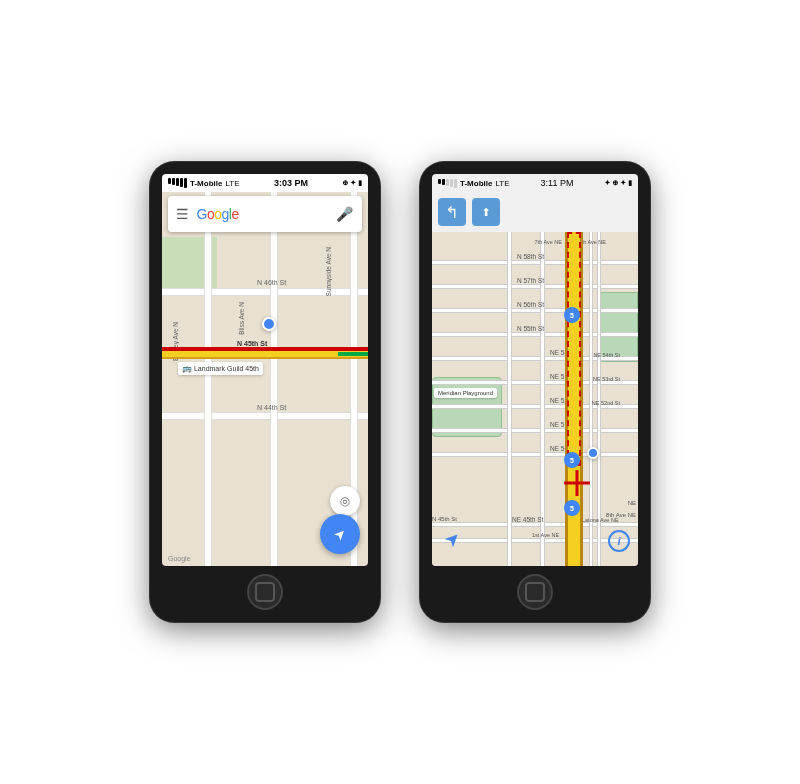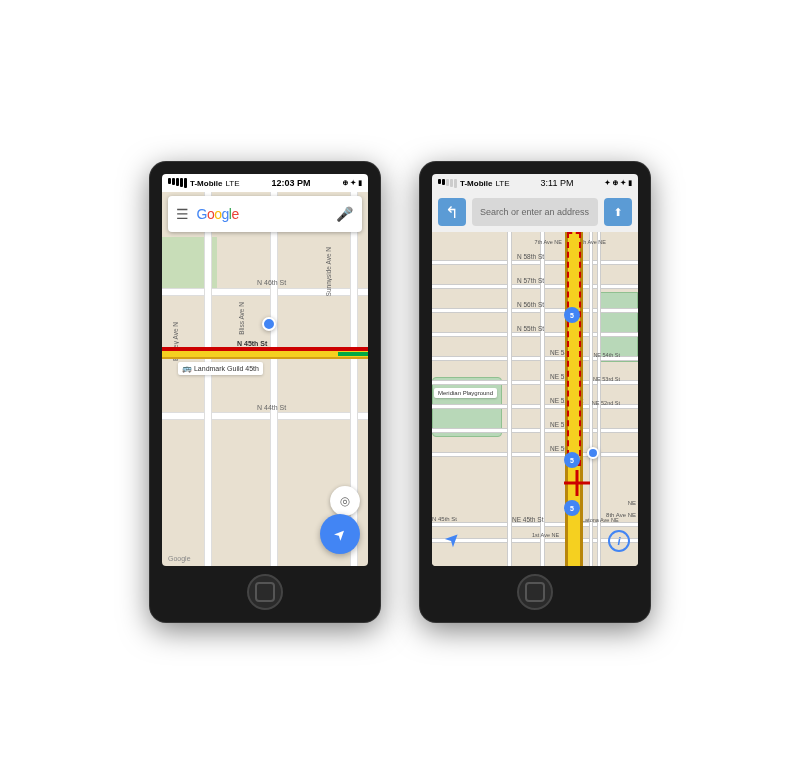--- a/index.html
+++ b/index.html
@@ -12,21 +12,21 @@
       justify-content: center;
       gap: 40px;
       font-family: -apple-system, 'Helvetica Neue', Arial, sans-serif;
     }
 
     
     .phone {
       width: 230px;
       height: 460px;
       background: #1a1a1a;
-      border-radius: 16px;
+      border-radius: 24px;
       padding: 12px;
       box-shadow: 0 0 0 1px #333, 0 8px 30px rgba(0,0,0,0.5);
       display: flex;
       flex-direction: column;
       align-items: center;
       position: relative;
     }
 
     .phone-screen-wrap {
       width: 100%;
@@ -364,21 +364,21 @@
         <div class="signal-dots">
           <span style="width:3px;height:6px;"></span>
           <span style="width:3px;height:7px;"></span>
           <span style="width:3px;height:8px;"></span>
           <span style="width:3px;height:9px;"></span>
           <span style="width:3px;height:10px;"></span>
         </div>
         <span style="font-size:8px;">T-Mobile</span>
         <span style="font-size:8px;font-weight:400;">LTE</span>
       </div>
-      <div style="font-size:9px;font-weight:600;">12:03 PM</div>
+      <div style="font-size:9px;font-weight:600;">3:03 PM</div>
       <div class="status-right">
         <span style="font-size:7px;">⊕</span>
         <span style="font-size:7px;">✦</span>
         <span style="font-size:7px;">▮</span>
       </div>
     </div>
 
     <div class="map1">
 
       <div class="park-block" style="top:45px;left:0;width:55px;height:55px;background:#c8ddb8;"></div>
@@ -455,23 +455,20 @@
         <span style="font-size:7px;">⊕</span>
         <span style="font-size:7px;">✦</span>
         <span style="font-size:7px;">▮</span>
       </div>
     </div>
 
     <div class="nav-bar">
       <div class="nav-arrow">
         <span style="font-size:16px;">↰</span>
       </div>
-      <div class="nav-search-bar">
-        <span>Search or enter an address</span>
-      </div>
       <div class="nav-share">
         <span>⬆</span>
       </div>
     </div>
 
     <div class="map2">
 
       <div style="position:absolute;inset:0;background:#e8e0d0;"></div>
 
       <div class="green-area" style="top:145px;left:0;width:70px;height:60px;border-radius:4px;"></div>

